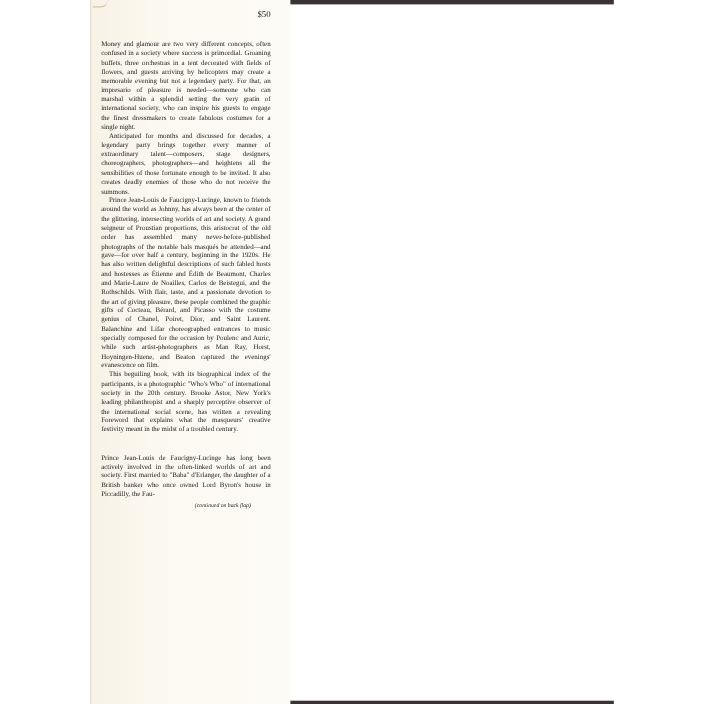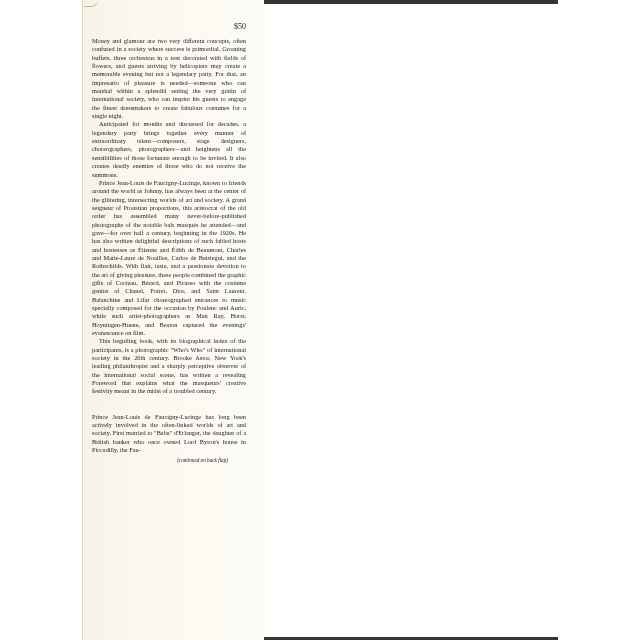--- a/index.html
+++ b/index.html
@@ -52,21 +52,20 @@
     }
     .price {
       position: absolute;
       left: 200px;
       top: 8px;
       width: 46px;
       text-align: right;
       font-family: "Liberation Serif", serif;
       font-size: 8px;
       color: #222;
-      margin-top: 14px;
     }
     .text {
       position: absolute;
       left: 92px;
       top: 37px;
       width: 154px;
       font-family: "Liberation Serif", serif;
       font-size: 6.3px;
       line-height: 8.35px;
       color: #1c1c1c;

